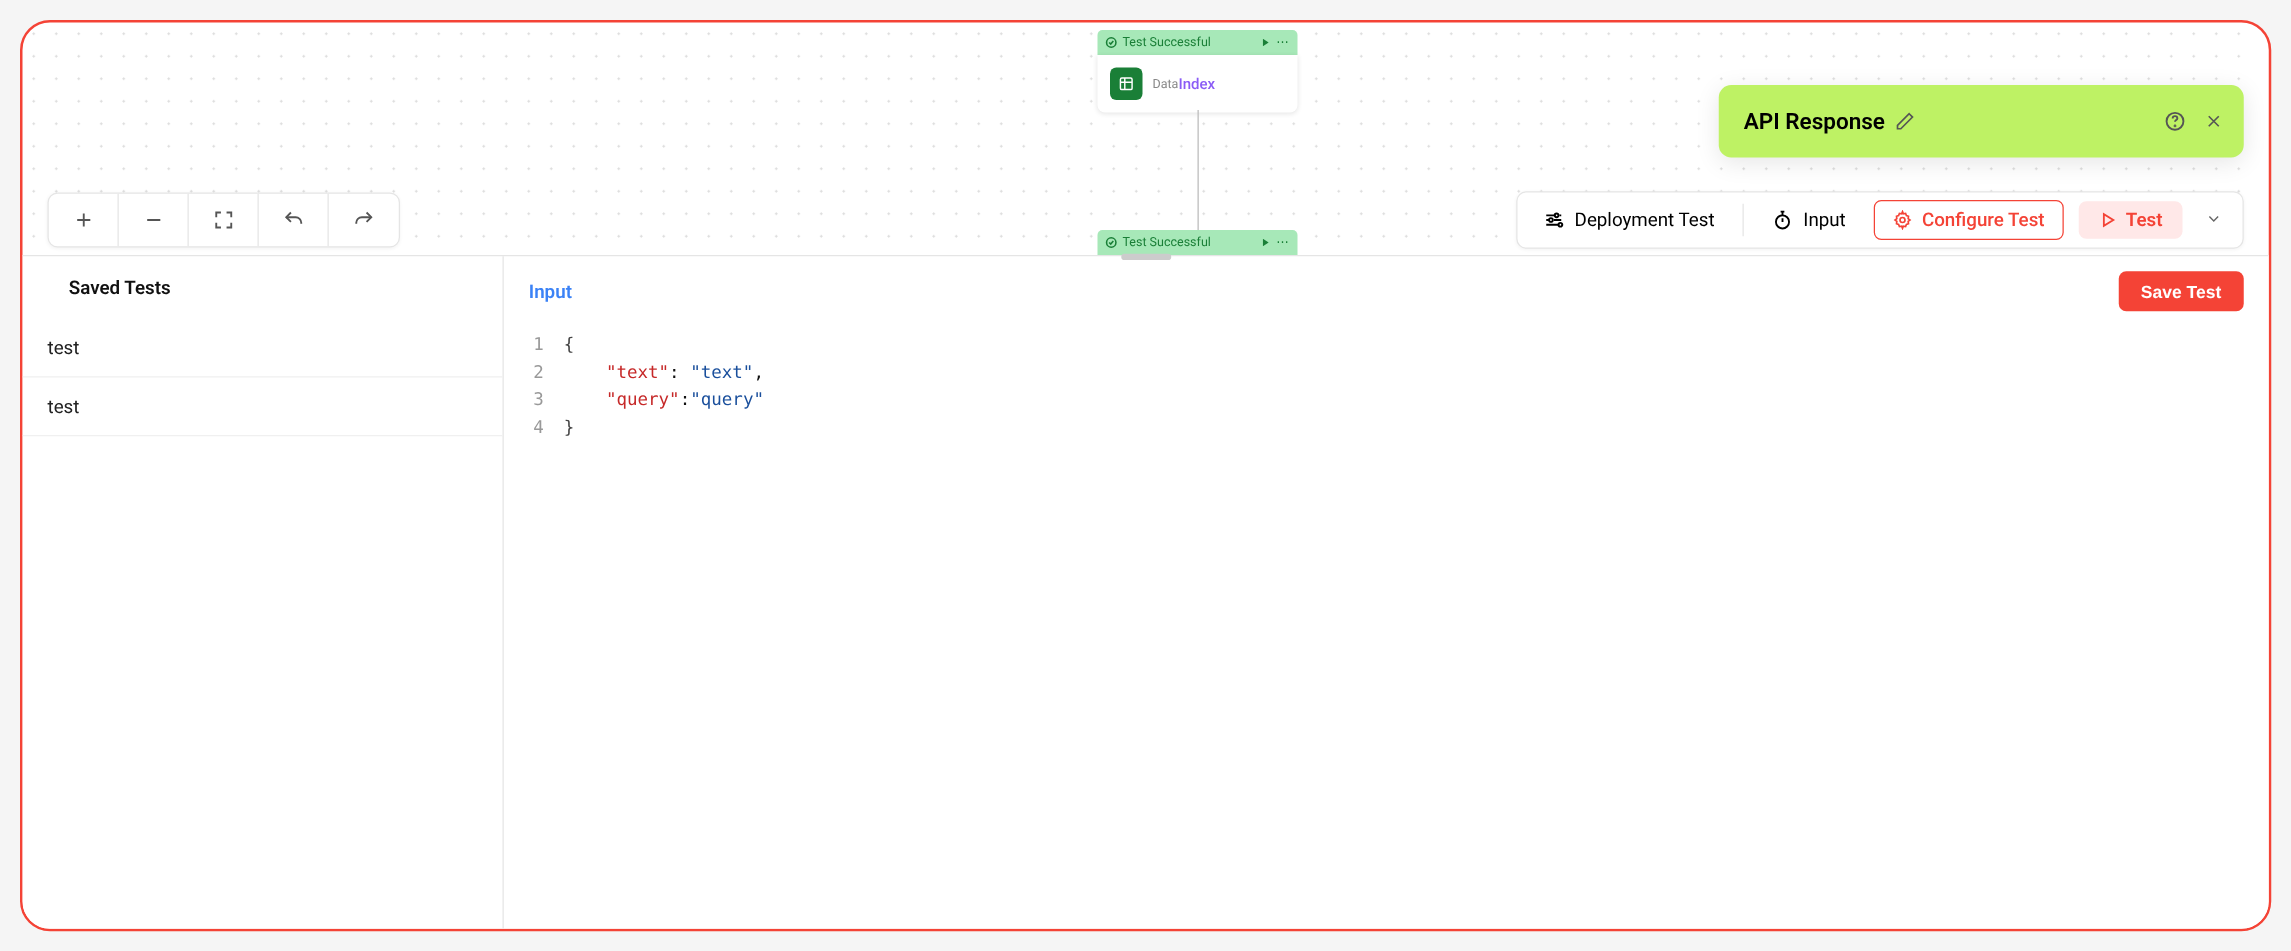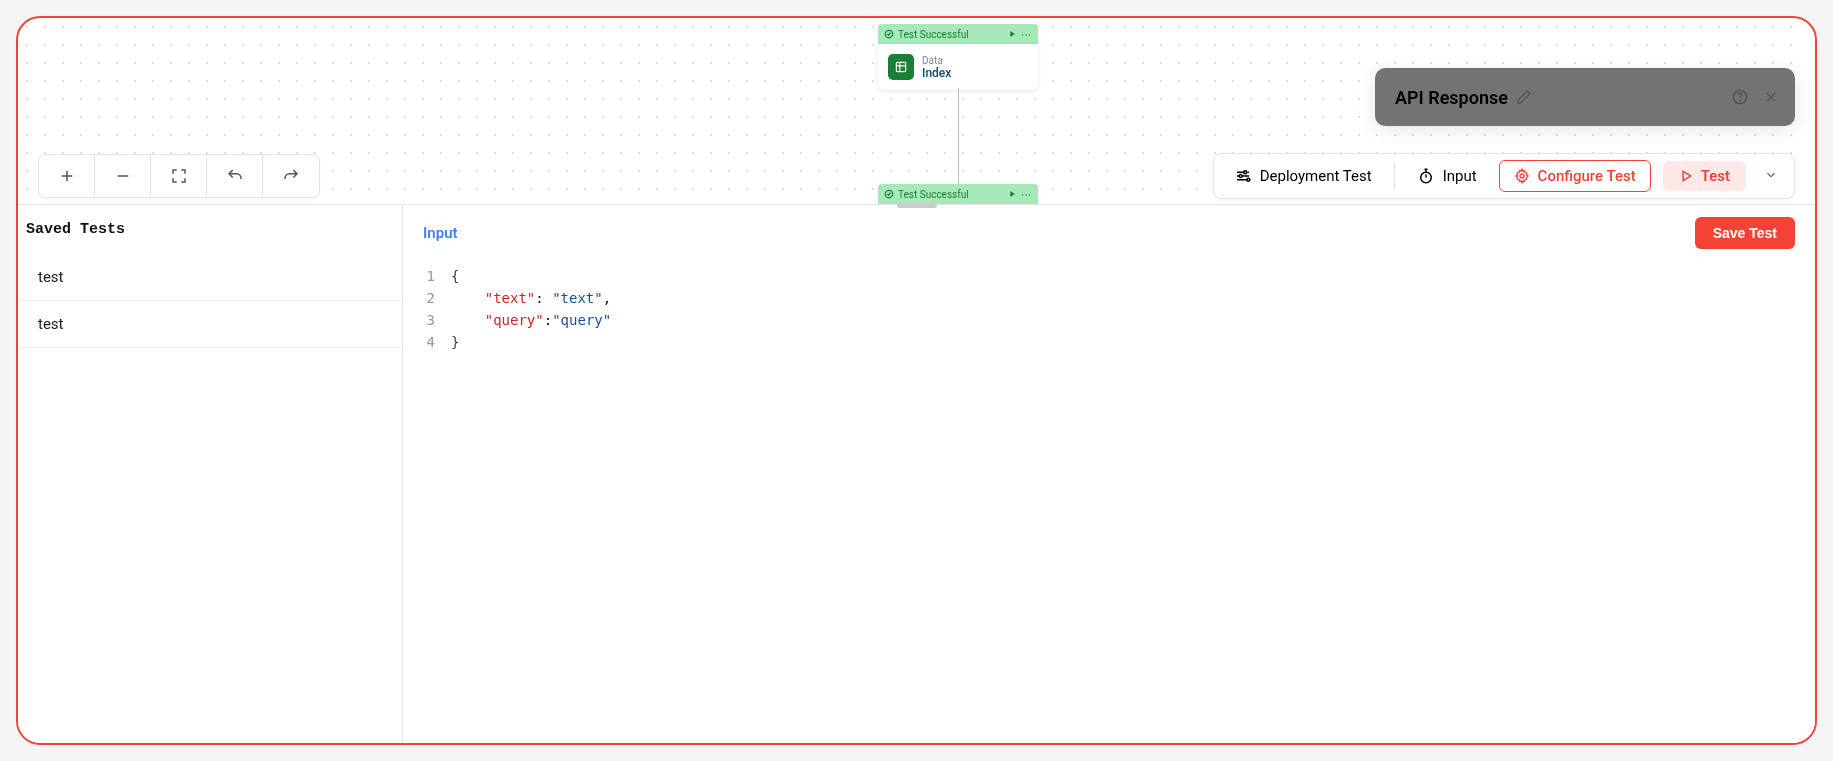--- a/index.html
+++ b/index.html
@@ -55,35 +55,35 @@
   padding: 10px;
   gap: 8px;
 }
 .wf-icon {
   width: 26px; height: 26px;
   background: #1a7f37;
   border-radius: 5px;
   display: flex; align-items: center; justify-content: center;
   color: #fff;
 }
-.wf-labels { display: flex; flex-direction: column; }
+.wf-labels { display: flex; flex-direction: row; align-items: center; }
 .wf-sub { font-size: 10px; color: #888; }
-.wf-title { font-size: 12px; color: #0c4a6e; font-weight: 500; }
+.wf-title { font-size: 12px; color: #8b5cf6; font-weight: 500; }
 .wf-link {
   position: absolute;
   width: 1px;
   background: #bbb;
 }
 
 .api-popup {
   position: absolute;
   top: 50px; right: 20px;
   width: 420px;
   height: 58px;
-  background: #737373;
+  background: #bef264;
   border-radius: 10px;
   box-shadow: 0 4px 20px rgba(0,0,0,0.1);
   display: flex;
   align-items: center;
   padding: 0 16px 0 20px;
   z-index: 5;
   overflow: hidden;
 }
 .api-title { font-size: 18px; font-weight: 600; color: #000; }
 .api-popup .edit { margin-left: 8px; color: #555; }
@@ -161,25 +161,24 @@
   display: flex;
   border-top: 1px solid #e5e5e5;
 }
 .sidebar {
   width: 385px;
   border-right: 1px solid #e5e5e5;
   display: flex;
   flex-direction: column;
 }
 .sidebar-header {
-  padding: 16px 8px;
+  padding: 16px 37px;
   font-size: 15px;
   font-weight: 600;
   color: #111;
-  font-family: Liberation Mono, monospace;
 }
 .test-item {
   padding: 14px 20px;
   font-size: 15px;
   color: #222;
   border-bottom: 1px solid #f0f0f0;
   cursor: pointer;
 }
 .main-area {
   flex: 1;

